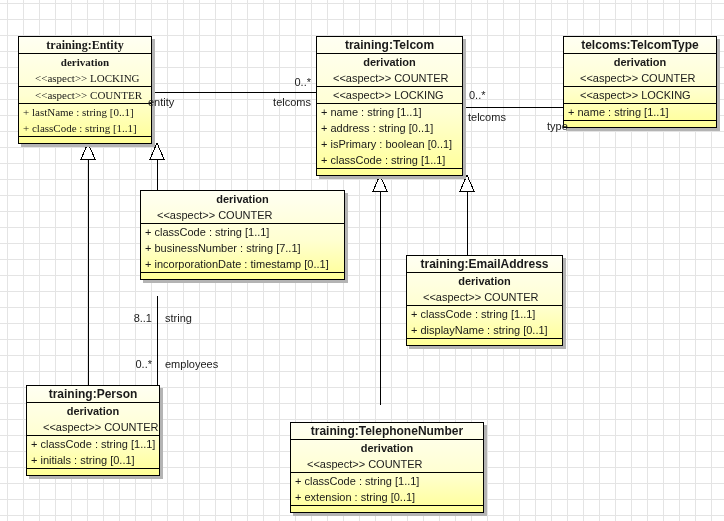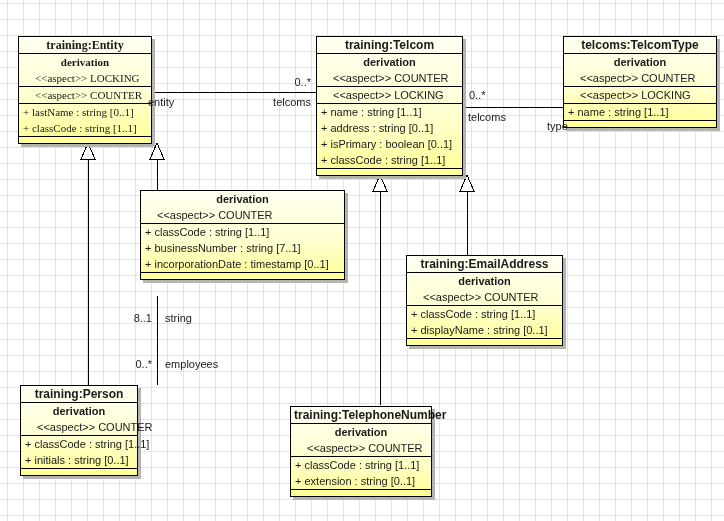--- a/index.html
+++ b/index.html
@@ -115,32 +115,32 @@
     <div class="uml-title">training:EmailAddress</div>
     <div class="uml-sub">derivation</div>
     <div class="uml-aspect">&lt;&lt;aspect&gt;&gt; COUNTER</div>
     <div class="uml-attrs">
       <div class="uml-attr">+ classCode : string [1..1]</div>
       <div class="uml-attr">+ displayName : string [0..1]</div>
     </div>
     <div class="uml-strip"></div>
   </div>
 
-  <div class="uml-class" style="left:20px;top:385px;width:118px;">
+  <div class="uml-class" style="left:26px;top:385px;width:134px;">
     <div class="uml-title">training:Person</div>
     <div class="uml-sub">derivation</div>
     <div class="uml-aspect">&lt;&lt;aspect&gt;&gt; COUNTER</div>
     <div class="uml-attrs">
       <div class="uml-attr">+ classCode : string [1..1]</div>
       <div class="uml-attr">+ initials : string [0..1]</div>
     </div>
     <div class="uml-strip"></div>
   </div>
 
-  <div class="uml-class" style="left:290px;top:406px;width:142px;">
+  <div class="uml-class" style="left:290px;top:422px;width:194px;">
     <div class="uml-title">training:TelephoneNumber</div>
     <div class="uml-sub">derivation</div>
     <div class="uml-aspect">&lt;&lt;aspect&gt;&gt; COUNTER</div>
     <div class="uml-attrs">
       <div class="uml-attr">+ classCode : string [1..1]</div>
       <div class="uml-attr">+ extension : string [0..1]</div>
     </div>
     <div class="uml-strip"></div>
   </div>
 

